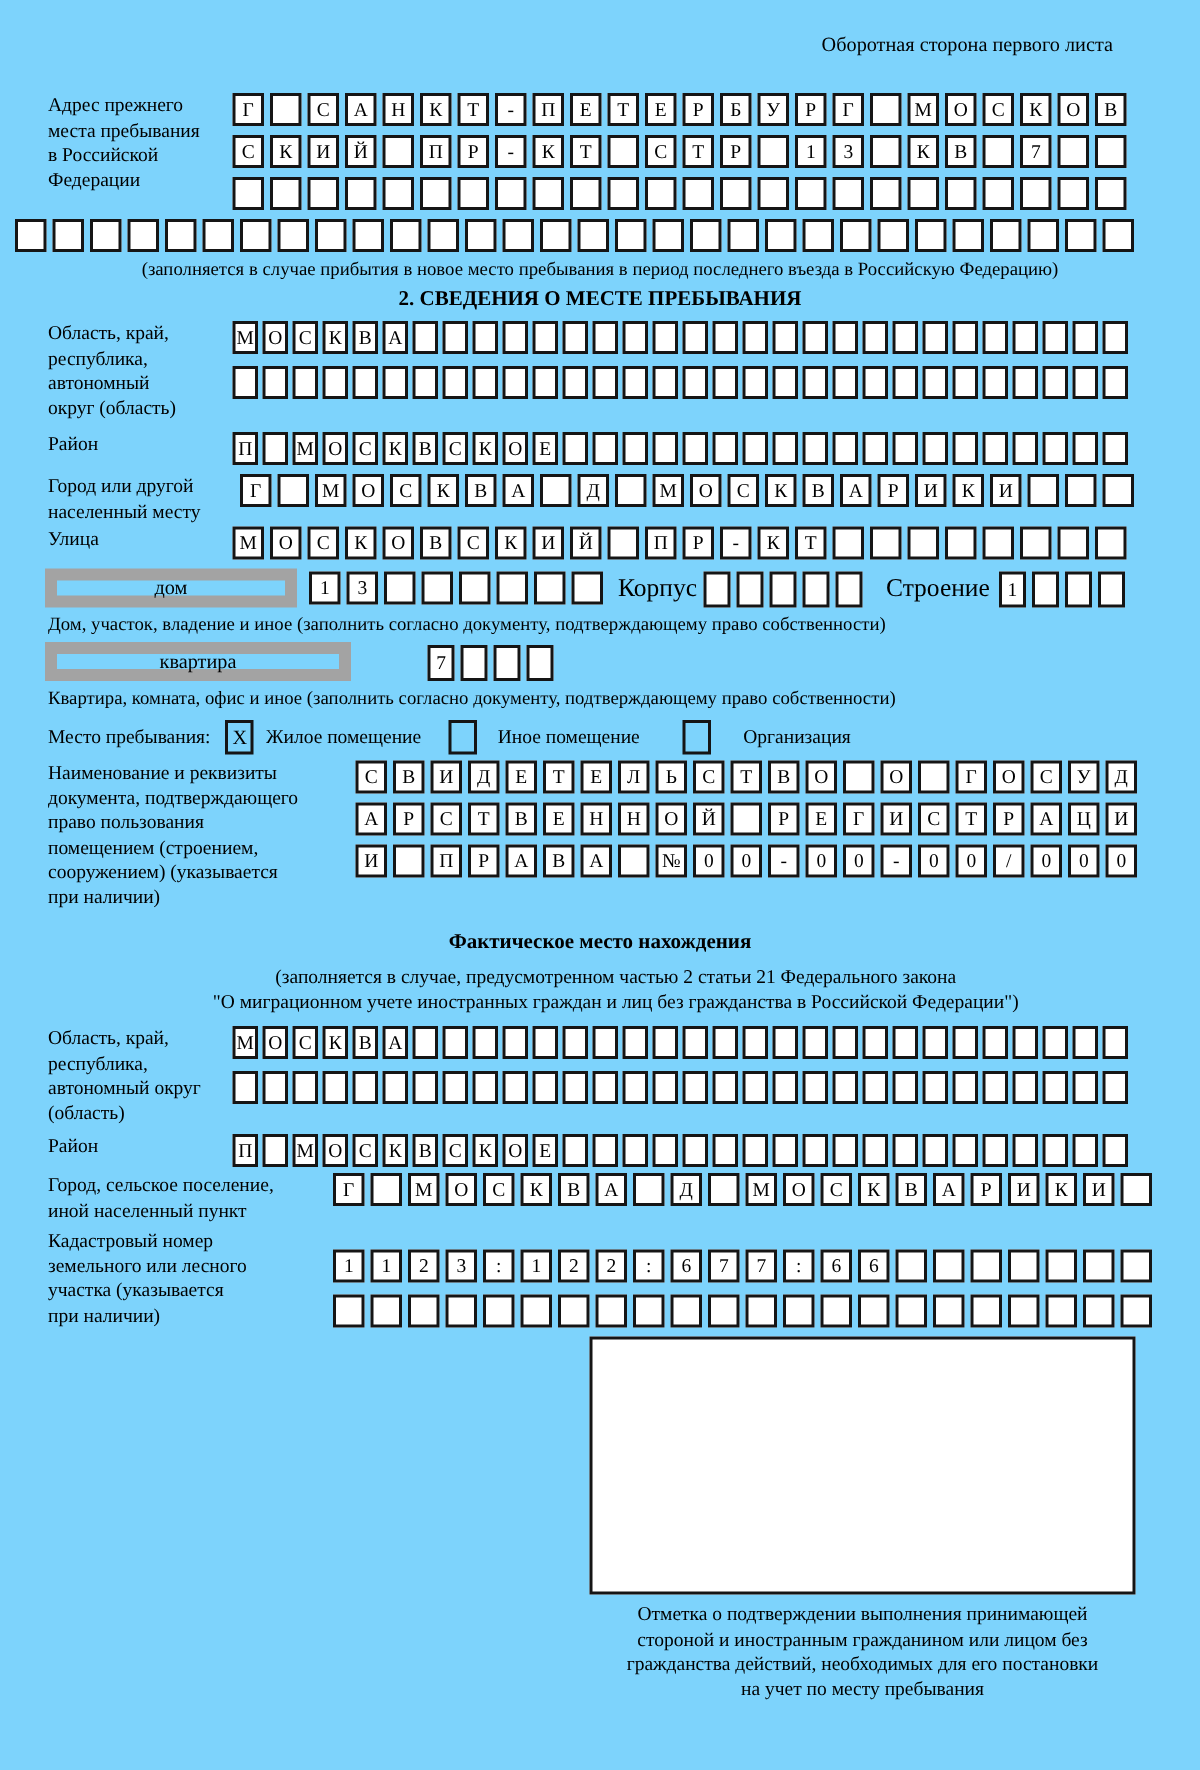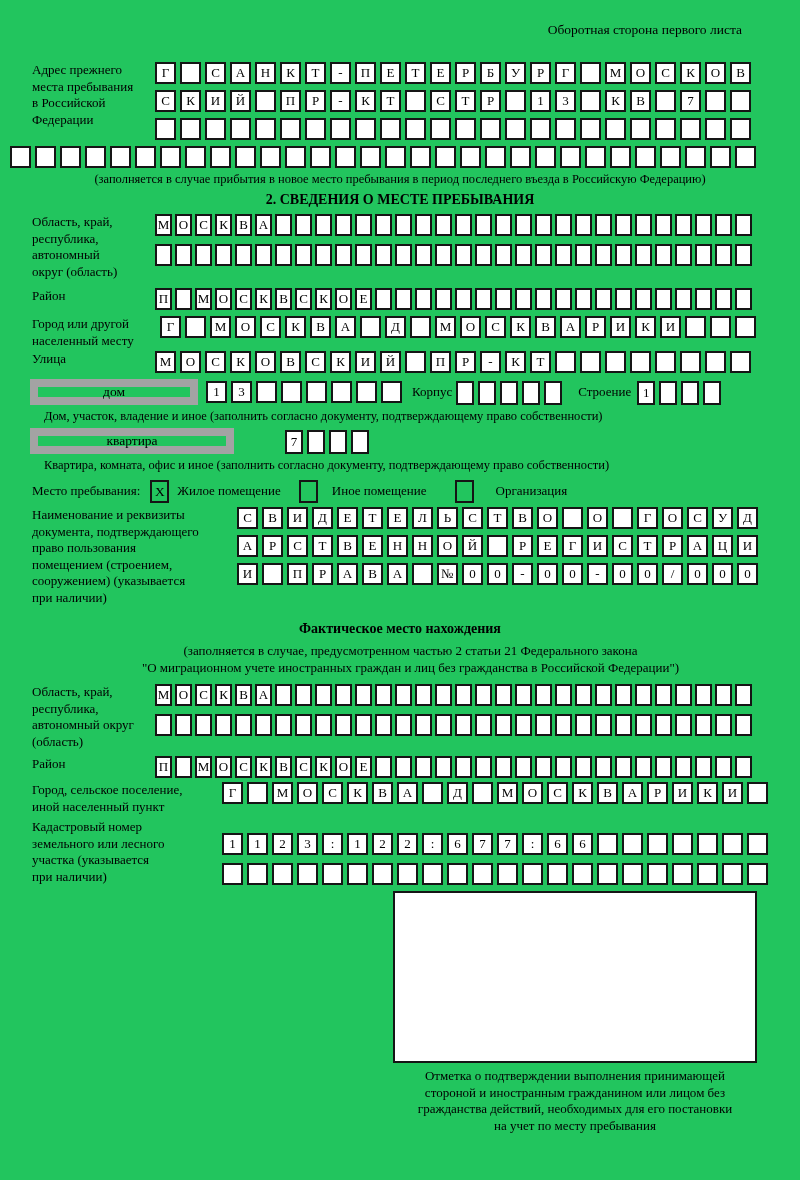--- a/index.html
+++ b/index.html
@@ -1,49 +1,49 @@
 <!DOCTYPE html>
 <html><head>
 <meta charset="utf-8">
 <style>
   html,body{margin:0;padding:0;background:#fff;}
   .page{
     width:800px;height:1180px;box-sizing:border-box;overflow:hidden;
-    background:#22c55e;color:#000;position:relative;
+    background:#7dd3fc;color:#000;position:relative;
     font-family:"Liberation Serif","DejaVu Serif",serif;
     padding-top:22px;
   }
   .hdr{font-size:13.5px;text-align:right;padding-right:58px;height:16px;}
   .frow{display:flex;align-items:flex-start;margin-left:32px;}
   .flabel{font-size:13px;line-height:16.5px;flex:none;}
   .w123{width:123px;} .w128{width:128px;} .w205{width:205px;} .w190{width:190px;}
   .stack .cellrow + .cellrow{margin-top:6px;}
   .stack.g8 .cellrow + .cellrow{margin-top:8px;}
   .cellrow{white-space:nowrap;height:22px;line-height:0;}
   .cell{
     display:inline-block;box-sizing:border-box;border:2px solid #151515;
     height:22px;background:#fff;text-align:center;vertical-align:top;
     font-size:13px;line-height:18px;font-family:"Liberation Serif",serif;
   }
   .big .cell{width:21px;margin-right:4px;}
   .small .cell{width:17px;margin-right:3px;}
   .med .cell{width:18px;margin-right:4px;height:24px;line-height:20px;}
   .fullrow{margin-left:10px;}
   .caption{font-size:12.5px;text-align:center;margin-top:4px;line-height:15px;}
-  .caption-left{font-size:12.5px;margin-left:44px;margin-top:4px;line-height:15px;}
+  .caption-left{font-size:12.5px;margin-left:32px;margin-top:4px;line-height:15px;}
   .title{font-weight:bold;font-size:14px;text-align:center;margin-top:4px;line-height:17px;}
   .mt4{margin-top:4px;} .mt6{margin-top:6px;} .mt8{margin-top:8px;} .mt16{margin-top:14px;}
   .domrow{display:flex;align-items:center;margin-left:30px;margin-top:6px;height:26px;}
   .lblbox{
     box-sizing:border-box;border:8px solid #a3a3a3;height:26px;
     display:flex;align-items:center;justify-content:center;font-size:13.5px;flex:none;
   }
   .dombox{width:168px;margin-right:8px;}
   .kvbox{width:204px;margin-right:9px;}
-  .inline-lbl{font-size:13px;flex:none;}
+  .inline-lbl{font-size:17px;flex:none;}
   .mrow{display:flex;align-items:center;margin-left:32px;margin-top:6px;height:24px;font-size:13px;}
   .chk{
     display:inline-block;box-sizing:border-box;width:19px;height:23px;flex:none;
     border:2px solid #151515;text-align:center;line-height:19px;font-size:13.5px;
   }
   .note{font-size:12.5px;margin-left:243px;margin-top:2px;line-height:15px;}
   .fact-cap{font-size:13px;text-align:center;margin-top:5px;line-height:17px;padding-left:21px;}
   .kadstack{padding-top:14px;}
   .stampbox{
     box-sizing:border-box;border:2px solid #151515;background:#fff;

